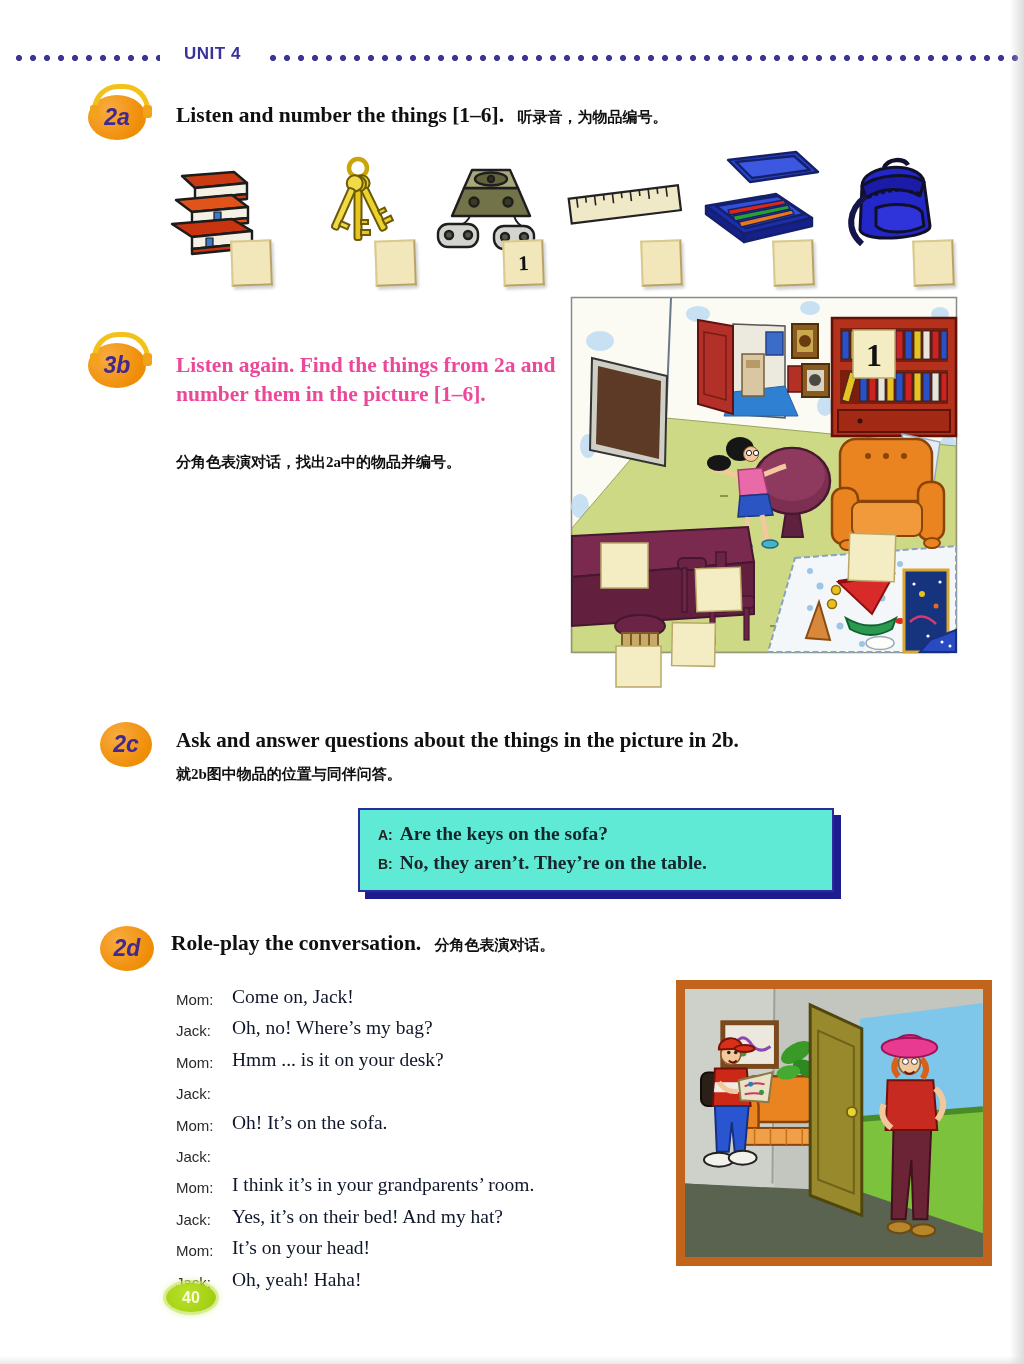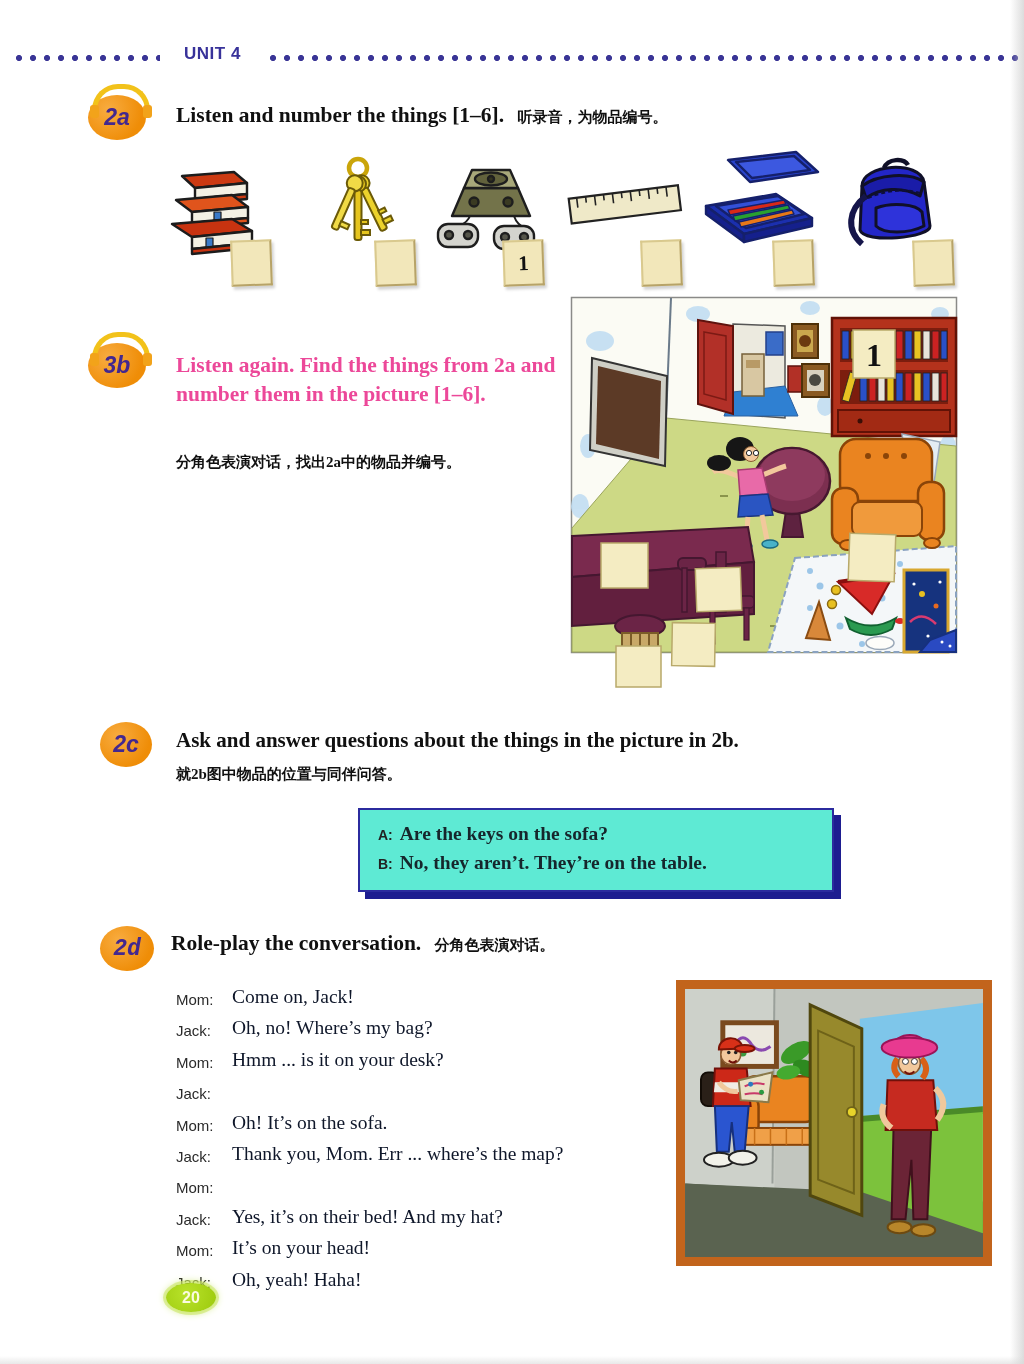--- a/index.html
+++ b/index.html
@@ -403,21 +403,21 @@
 
   <div class="dlgbox">
     <div class="dlg-line">
       <span class="dlg-label">A:</span><span>Are the keys on the sofa?</span>
     </div>
     <div class="dlg-line">
       <span class="dlg-label">B:</span><span>No, they aren’t. They’re on the table.</span>
     </div>
   </div>
 
-  <div class="badge" style="left:100px;top:926px;width:54px;font-family:Liberation Mono, monospace;">
+  <div class="badge" style="left:100px;top:926px;width:54px;">
     <span>2d</span>
   </div>
   <div class="heading" style="left:171px;top:931px;">
     <span>Role-play the conversation.</span>
     <span class="h-zh">分角色表演对话。</span>
   </div>
 
   <div class="script">
     <div class="row">
         <span class="spk">Mom:</span>
@@ -433,24 +433,24 @@
       </div>
     <div class="row">
         <span class="spk">Jack:</span>
       </div>
     <div class="row">
         <span class="spk">Mom:</span>
         <span class="txt">Oh! It’s on the sofa.</span>
       </div>
     <div class="row">
         <span class="spk">Jack:</span>
-        <span class="txt">Thank you, Mom. Err ... where’s the map?</span>
       </div>
     <div class="row">
         <span class="spk">Mom:</span>
+        <span class="txt">I think it’s in your grandparents’ room.</span>
       </div>
     <div class="row">
         <span class="spk">Jack:</span>
         <span class="txt">Yes, it’s on their bed! And my hat?</span>
       </div>
     <div class="row">
         <span class="spk">Mom:</span>
         <span class="txt">It’s on your head!</span>
       </div>
     <div class="row">
@@ -531,18 +531,18 @@
         <circle cx="66" cy="96" r="2.5" fill="#2a7ac0"></circle>
           <circle cx="77" cy="104" r="2.5" fill="#2a9a40"></circle>
         <path d="M30,118 L64,118 L60,164 L50,164 L47,134 L44,164 L32,164 Z" fill="#2a55d0" stroke="#16307e" stroke-width="2"></path>
         <ellipse cx="34" cy="172" rx="15" ry="7" fill="#f2f2ea" stroke="#222" stroke-width="2"></ellipse>
         <ellipse cx="58" cy="170" rx="14" ry="7" fill="#f2f2ea" stroke="#222" stroke-width="2"></ellipse>
       </g>
     </svg>
   </div>
 
   <div class="pgbadge">
-    <span>20</span>
+    <span>40</span>
   </div>
 
   <div class="edge-shade"></div>
   <div class="bottom-shade"></div>
 </div>
 
 </body></html>

